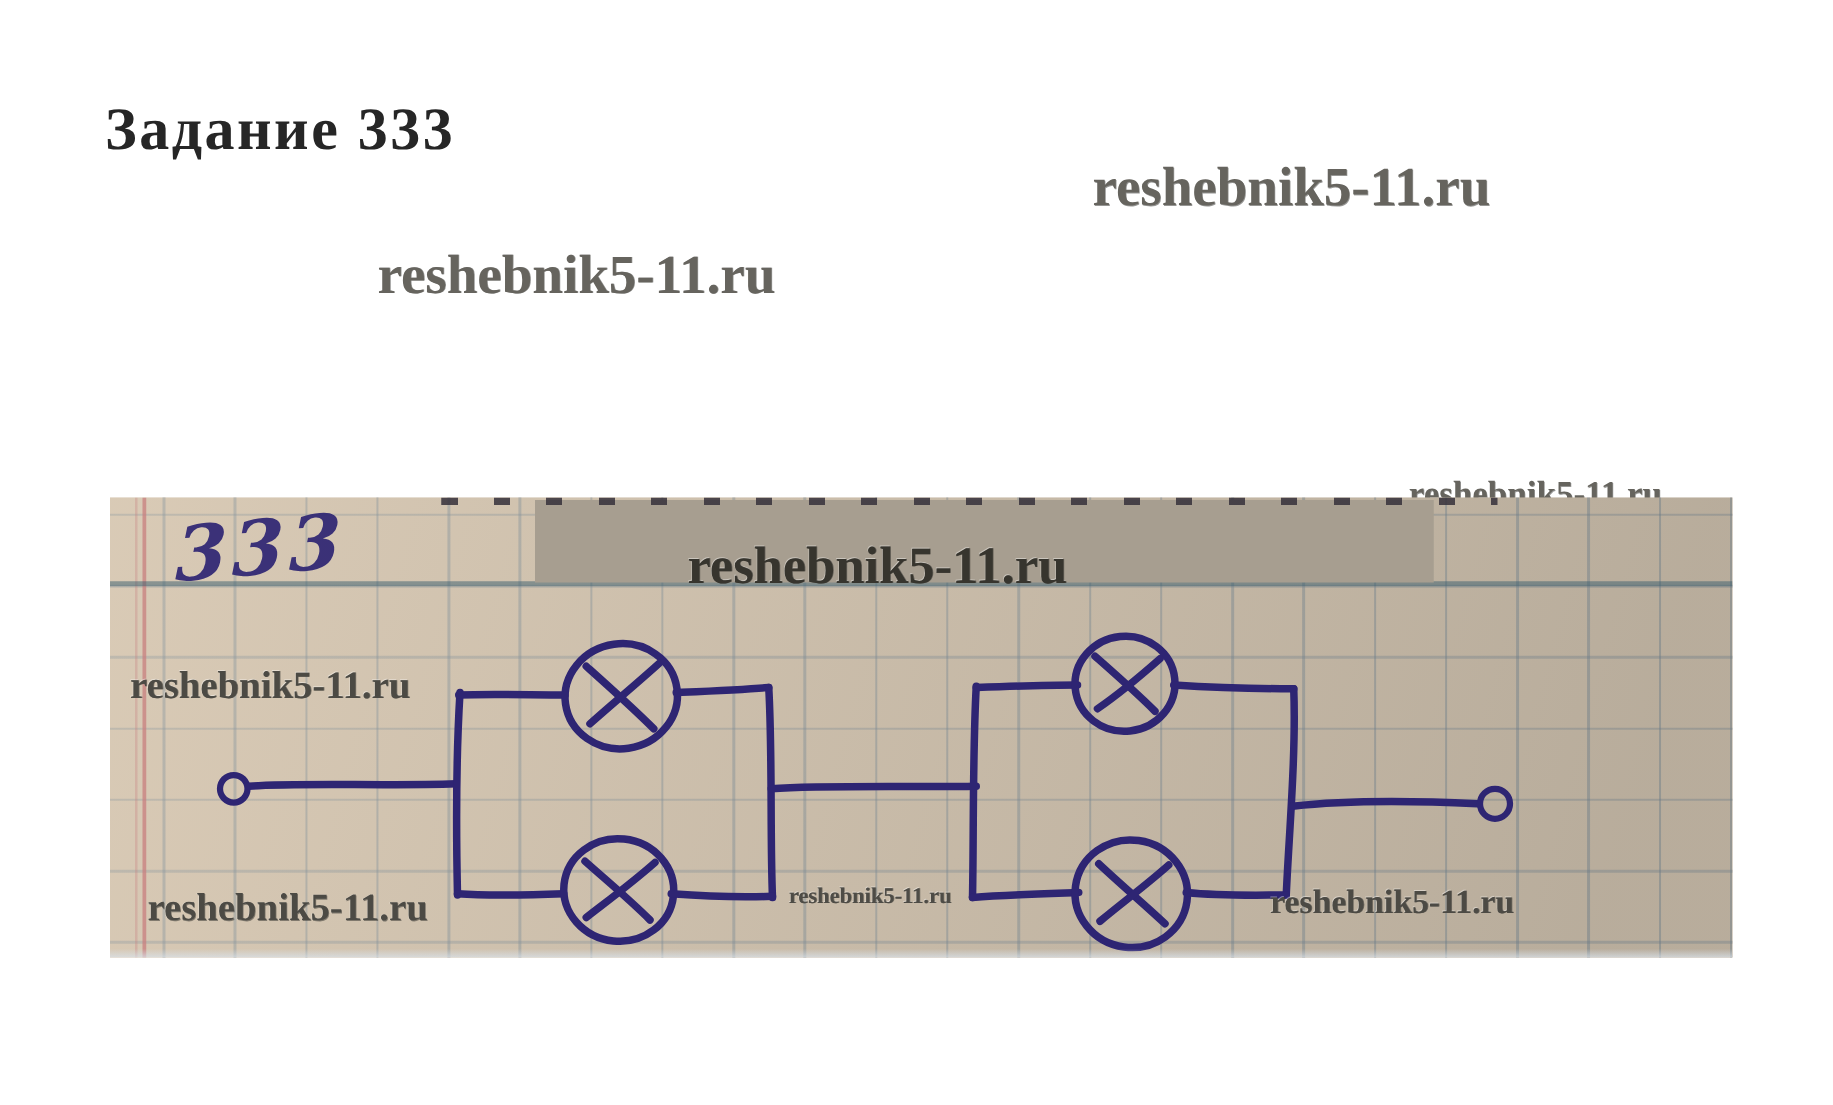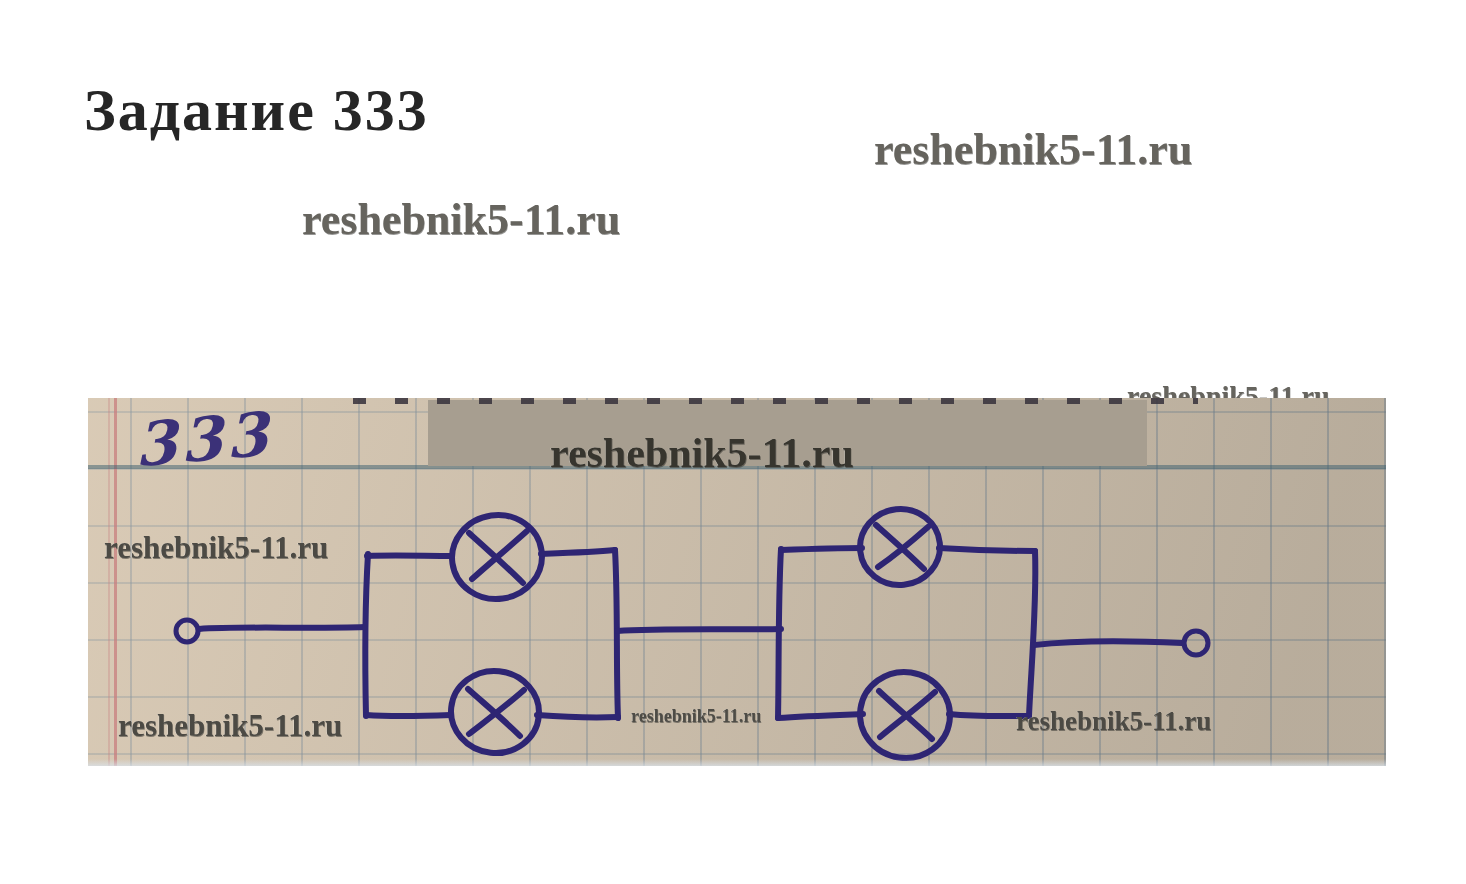--- a/index.html
+++ b/index.html
@@ -1,19 +1,19 @@
 <!DOCTYPE html>
 <html style="--ink: #2e2573; --paper: #c9bca8; --banner: #a79e90; --margin-red: #c87f7f; --watermark-gray: #66645e;"><head>
 <meta charset="utf-8">
 <style>
   html,body{margin:0;padding:0;background:#ffffff;}
   .page{position:relative;width:1466px;height:884px;background:#ffffff;overflow:hidden;
         font-family:"Liberation Serif",serif;}
 
-  .title{position:absolute;left:84px;top:76px;font-size:60px;font-weight:700;
+  .title{position:absolute;left:84px;top:76px;font-size:48px;font-weight:700;
          color:#262626;letter-spacing:2px;white-space:nowrap;}
 
   .wm{position:absolute;font-family:"Liberation Serif",serif;font-weight:700;
       color:var(--watermark-gray,#66645e);white-space:nowrap;
       text-shadow:0.6px 0.6px 0 rgba(45,45,42,.5), -0.4px -0.4px 0 rgba(255,255,255,.4);margin-top:40px;}
   .wm-top-right{left:874px;top:84px;font-size:44px;}
   .wm-under-title{left:302px;top:154px;font-size:44px;}
   .wm-mid-right{left:1127px;top:340px;font-size:28px;}
 
   .photo{position:absolute;left:88px;top:398px;width:1298px;height:368px;overflow:hidden;

